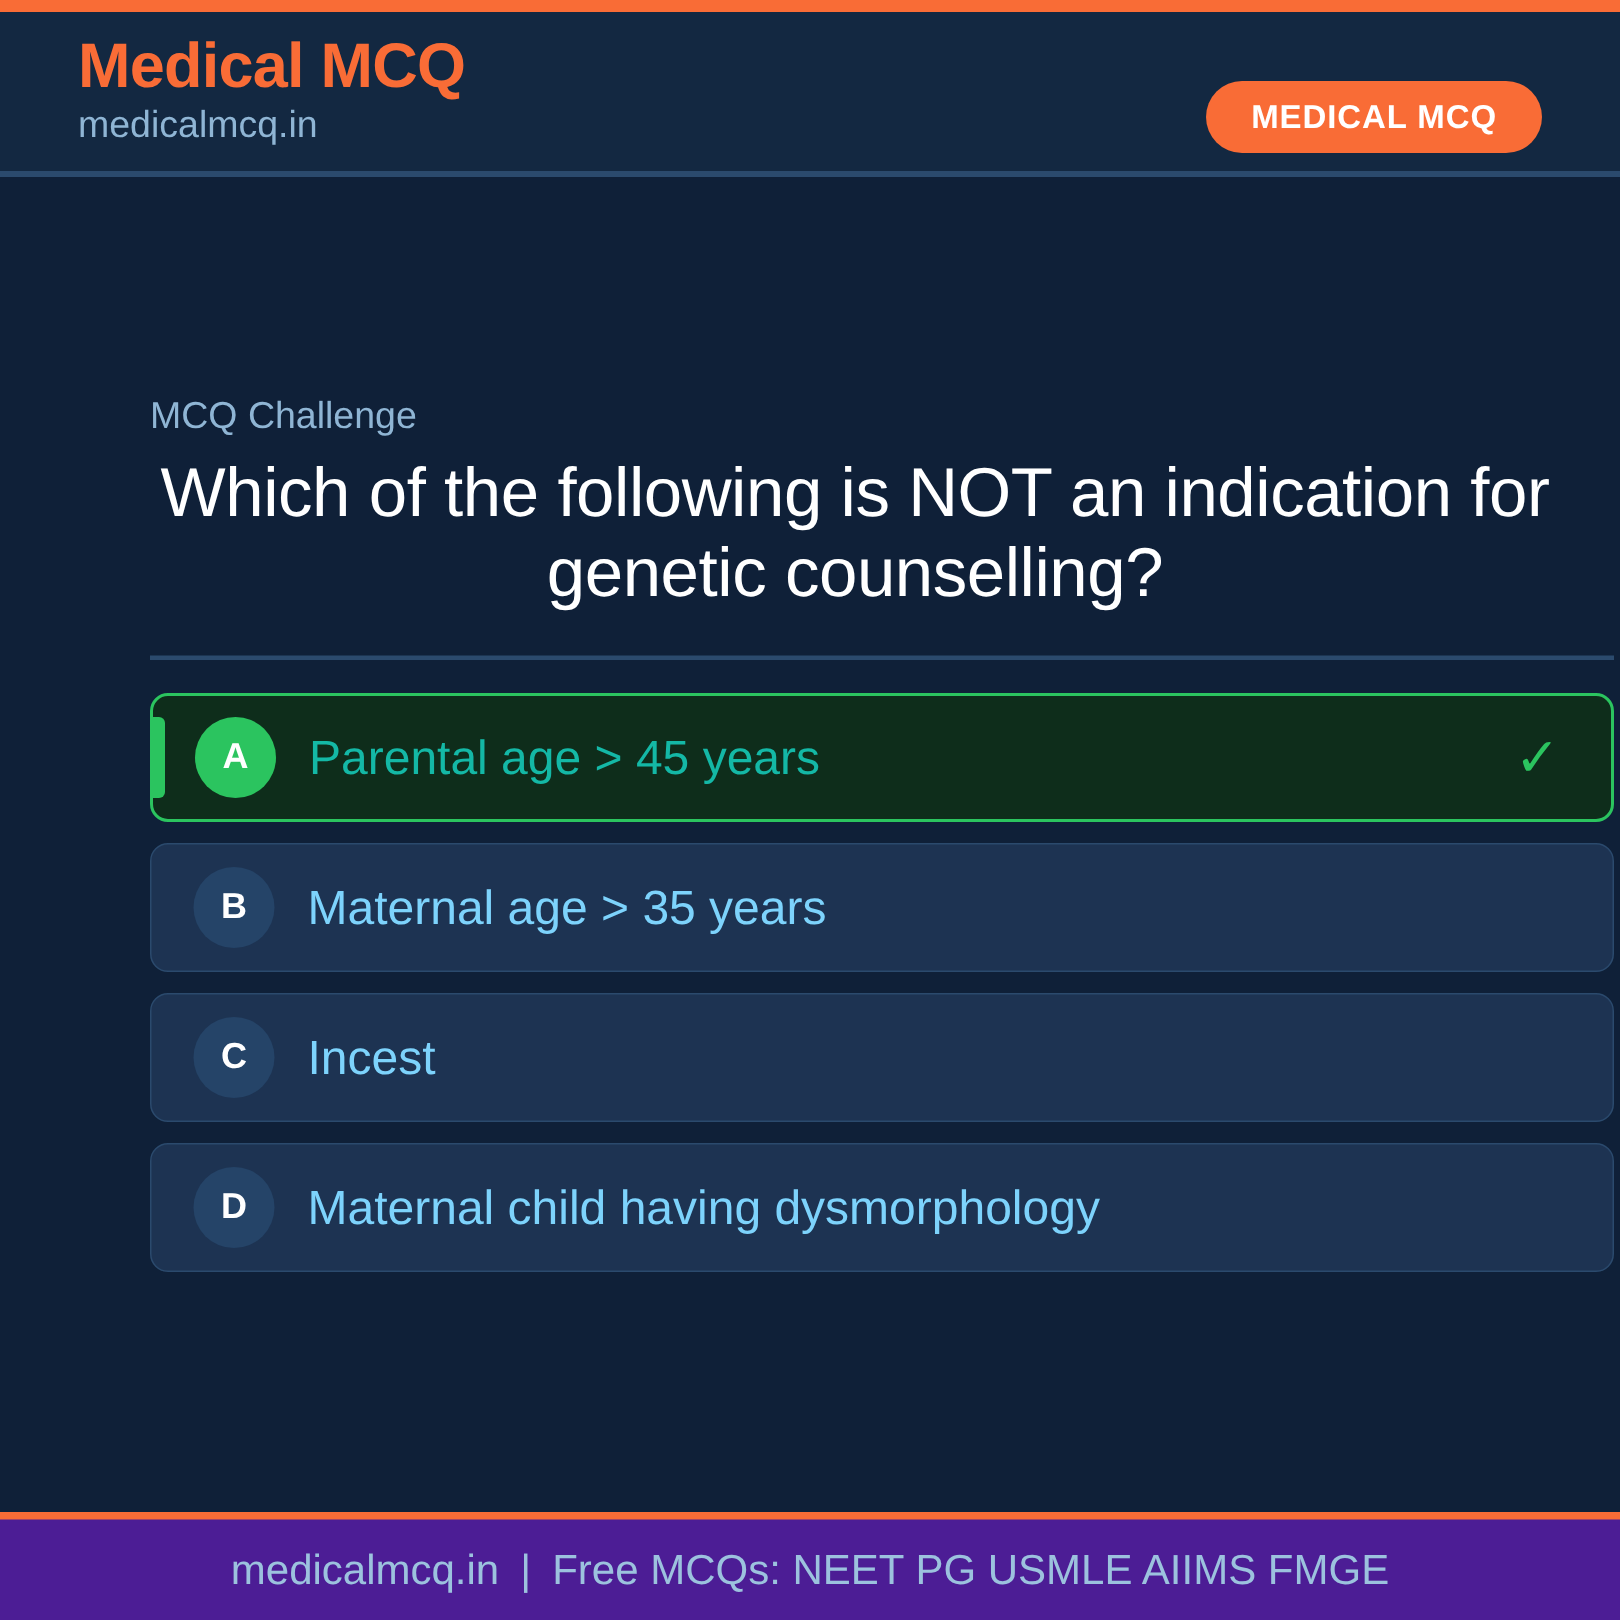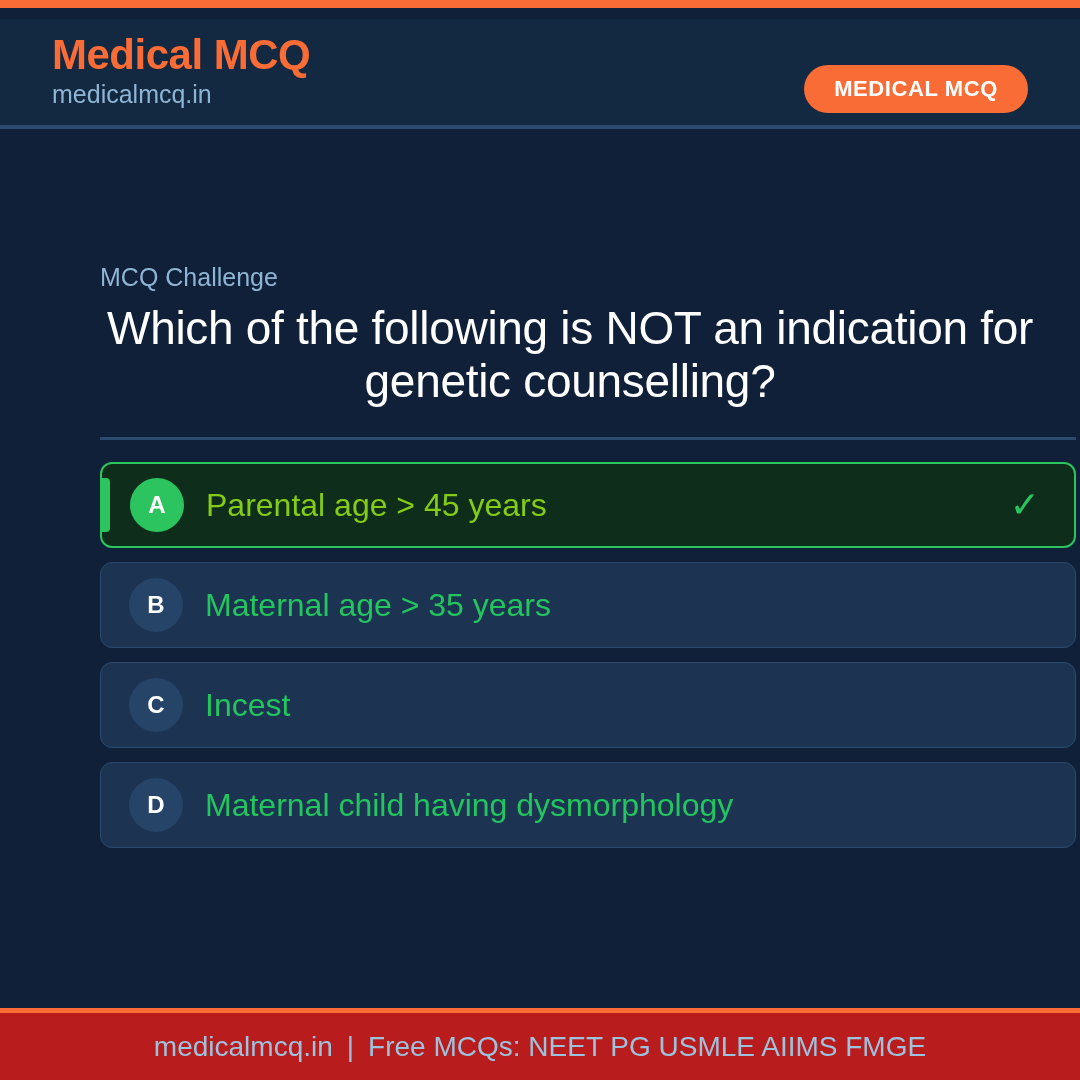--- a/index.html
+++ b/index.html
@@ -12,21 +12,21 @@
   }
 
   
   .top-accent {
     position:absolute; top:0; left:0; width:1080px; height:8px;
     background:#f96c36;
   }
 
   
   .header {
-    position:absolute; top:19px; left:0; width:1080px; height:110px;
+    position:absolute; top:8px; left:0; width:1080px; height:110px;
     background:#132841;
     border-bottom:4px solid #2b4a6d;
   }
   .brand { position:absolute; left:52px; top:14px; }
   .brand-title {
     font-size:42px; font-weight:bold; color:#f96c36;
     letter-spacing:-0.5px; line-height:1.05;
   }
   .brand-sub {
     font-size:25px; color:#8fb5d4; line-height:1.2; margin-top:2px;
@@ -72,47 +72,47 @@
   }
   .option .badge {
     width:54px; height:54px; border-radius:50%;
     background:#254468;
     display:flex; align-items:center; justify-content:center;
     font-size:24px; font-weight:bold; color:#ffffff;
     flex:0 0 auto;
   }
   .option .label {
     margin-left:22px;
-    font-size:32px; color:#22c55e;
+    font-size:32px; color:#7dd3fc;
     line-height:1.2;
   }
   .option .tick {
     position:absolute; right:34px; top:50%; transform:translateY(-50%);
     font-size:36px; line-height:1; color:#2bc45f;
     display:none;
   }
 
   
   .option.correct {
     background:#0e2d1b;
     border:2px solid #2bc45f;
   }
   .option.correct .accent {
     position:absolute; left:0; top:14px; bottom:14px; width:8px;
     background:#2bc45f;
     border-radius:0 4px 4px 0;
   }
   .option.correct .badge { background:#2bc45f; color:#ffffff; }
-  .option.correct .label { color:#84cc16; }
+  .option.correct .label { color:#14b8a6; }
   .option.correct .tick { display:block; }
 
   
   .footer {
     position:absolute; left:0; bottom:0; width:1080px; height:72px;
-    background:#b91c1c;
+    background:#4c1d95;
     border-top:5px solid #f96c36;
     display:flex; align-items:center; justify-content:center;
   }
   .footer-text {
     font-size:28px; color:#9cc2de; white-space:nowrap;
   }
   .footer-sep { padding:0 14px; color:#9cc2de; }
 </style>
 </head>
 <body>

